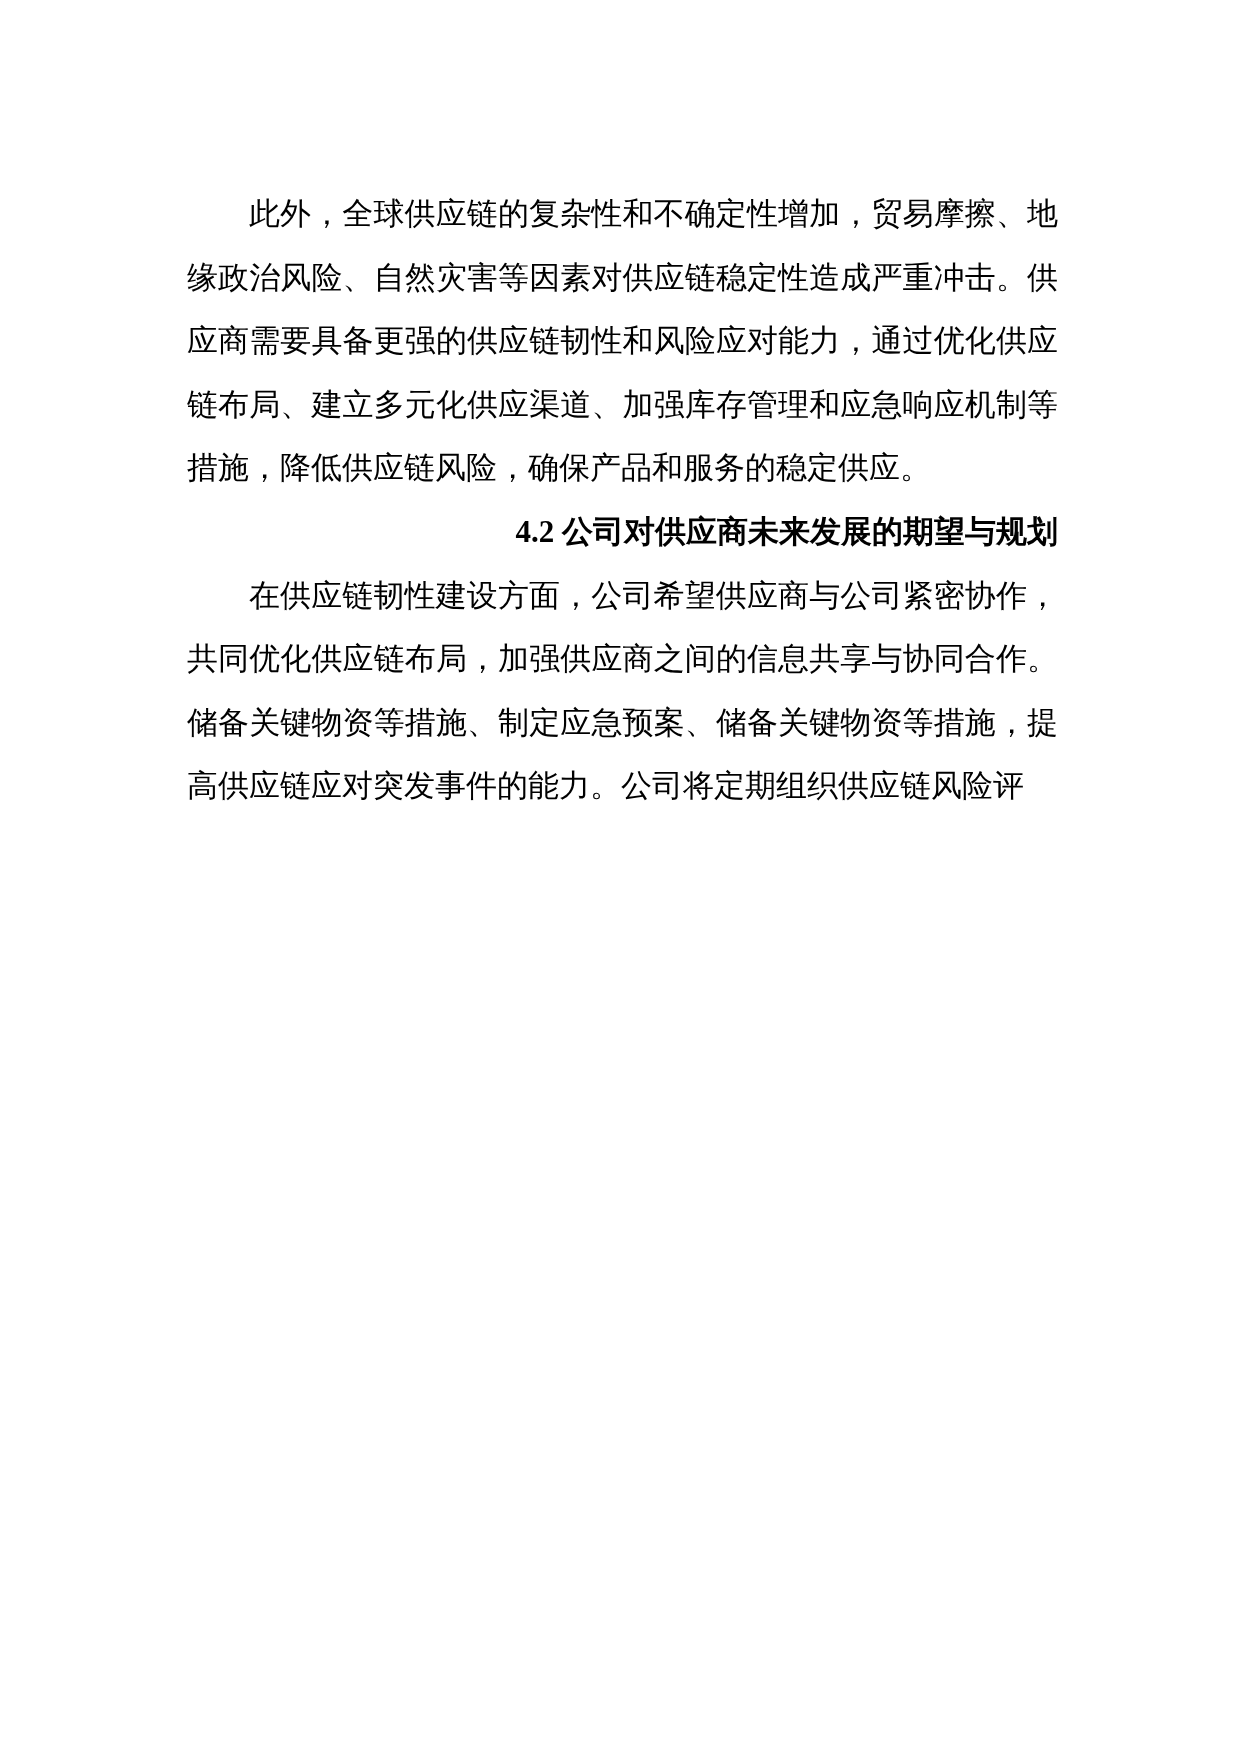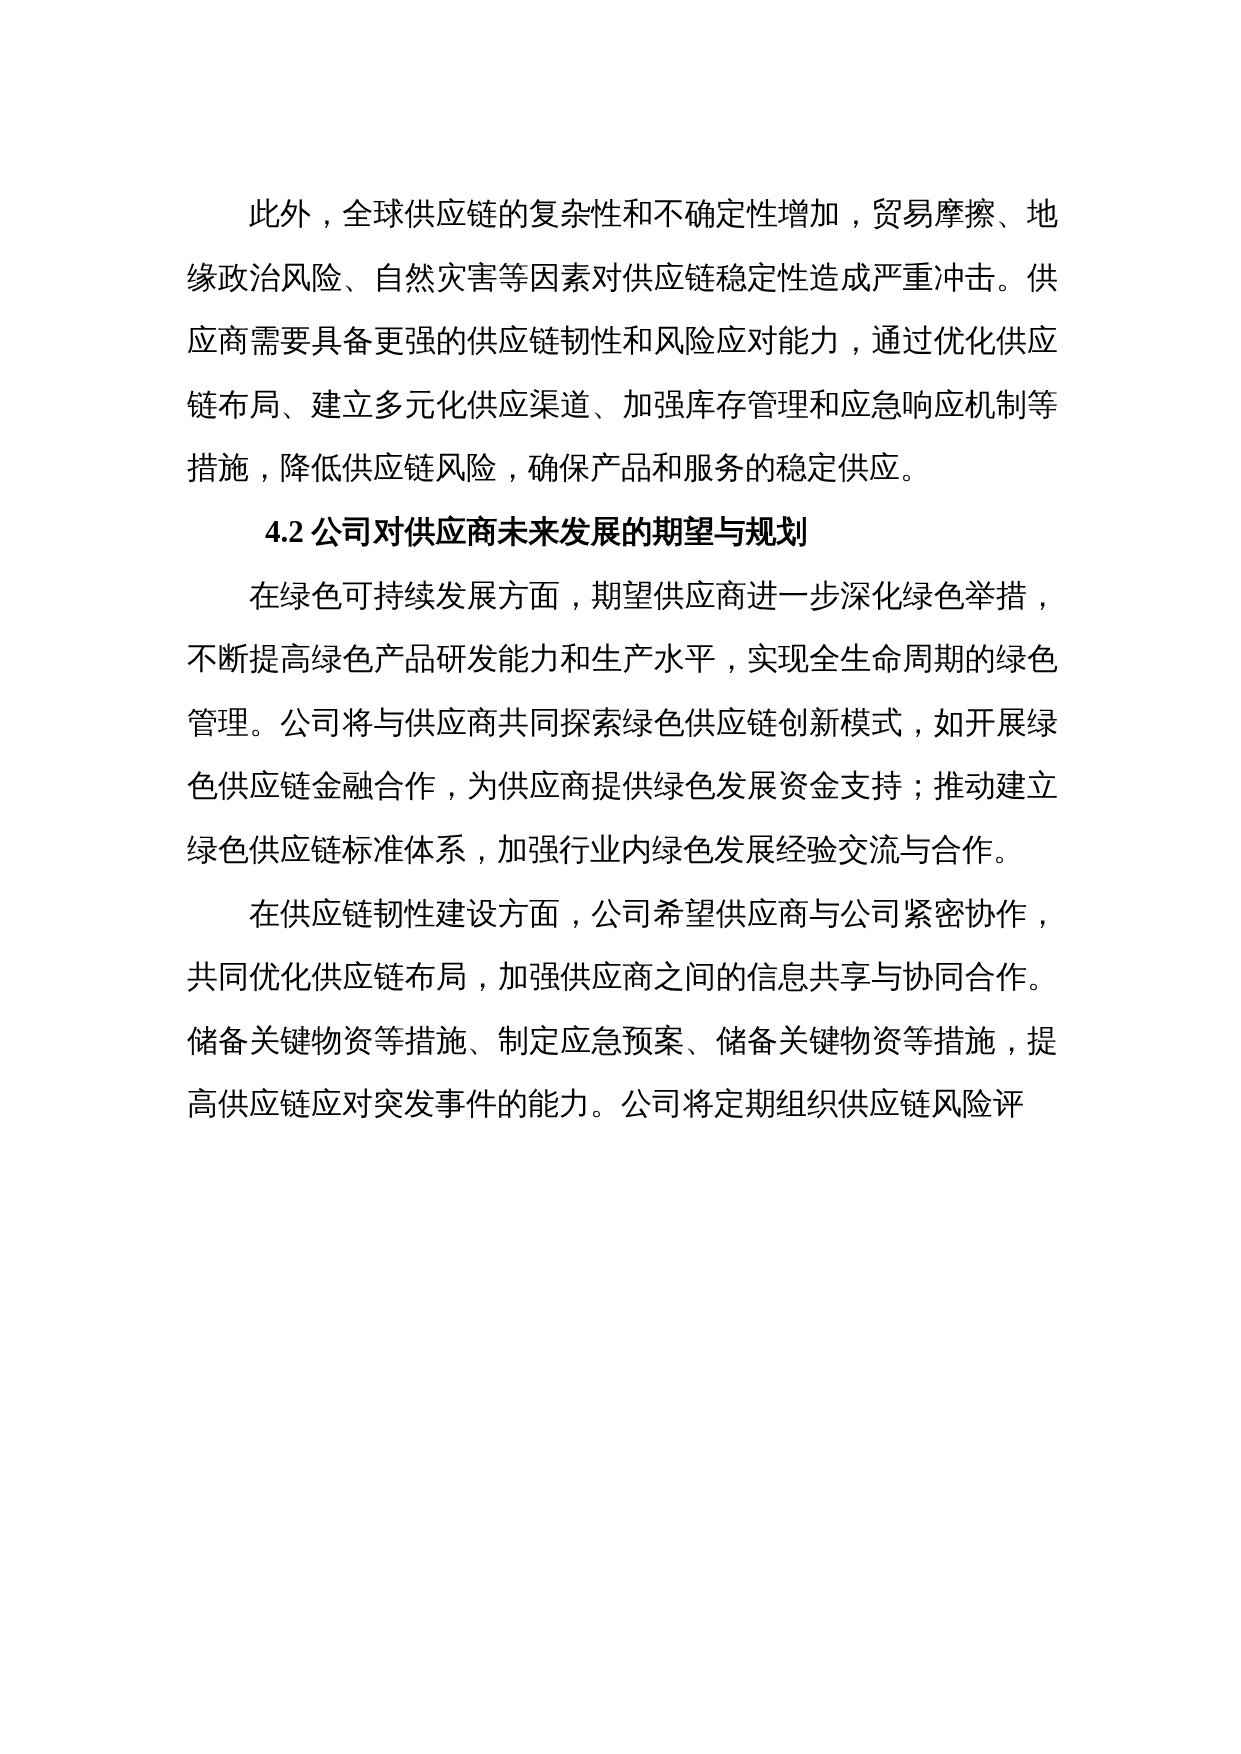--- a/index.html
+++ b/index.html
@@ -29,29 +29,28 @@
     text-indent: 62px;
     word-break: normal;
     color: #000000;
   }
   h2.section-heading {
     margin: 0;
     font-size: 31px;
     font-weight: bold;
     line-height: 63.6px;
     text-indent: 78px;
-    text-align: left;
+    text-align: right;
     color: #000000;
   }
 </style>
 </head>
 <body>
 
 <div class="page">
   <p class="body-para">此外，全球供应链的复杂性和不确定性增加，贸易摩擦、地缘政治风险、自然灾害等因素对供应链稳定性造成严重冲击。供应商需要具备更强的供应链韧性和风险应对能力，通过优化供应链布局、建立多元化供应渠道、加强库存管理和应急响应机制等措施，降低供应链风险，确保产品和服务的稳定供应。</p>
 
   <h2 class="section-heading">4.2 公司对供应商未来发展的期望与规划</h2>
 
 
-  <p class="body-para">在绿色可持续发展方面，期望供应商进一步深化绿色举措，不断提高绿色产品研发能力和生产水平，实现全生命周期的绿色管理。公司将与供应商共同探索绿色供应链创新模式，如开展绿色供应链金融合作，为供应商提供绿色发展资金支持；推动建立绿色供应链标准体系，加强行业内绿色发展经验交流与合作。</p>
 
   <p class="body-para">在供应链韧性建设方面，公司希望供应商与公司紧密协作，共同优化供应链布局，加强供应商之间的信息共享与协同合作。储备关键物资等措施、制定应急预案、储备关键物资等措施，提高供应链应对突发事件的能力。公司将定期组织供应链风险评</p>
 </div>
 
 </body></html>

